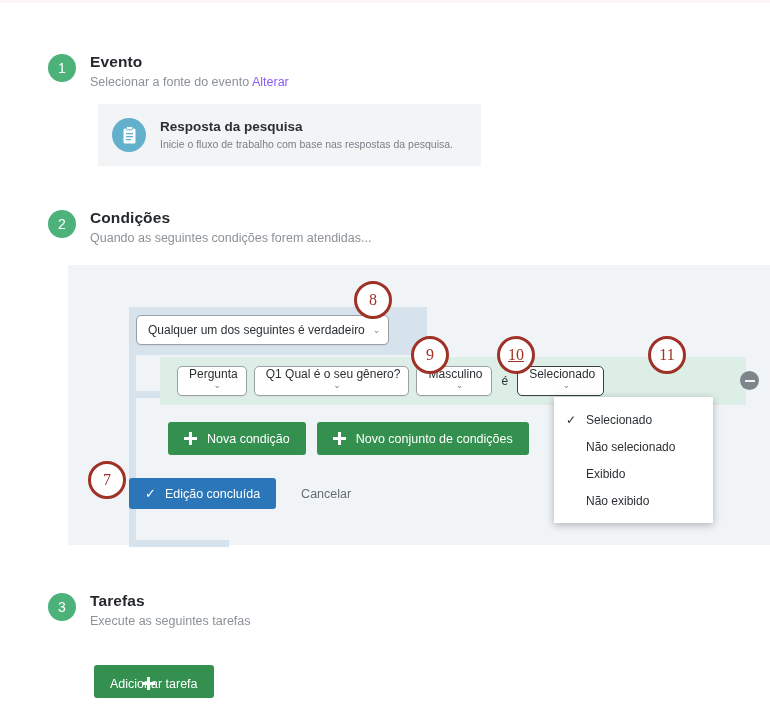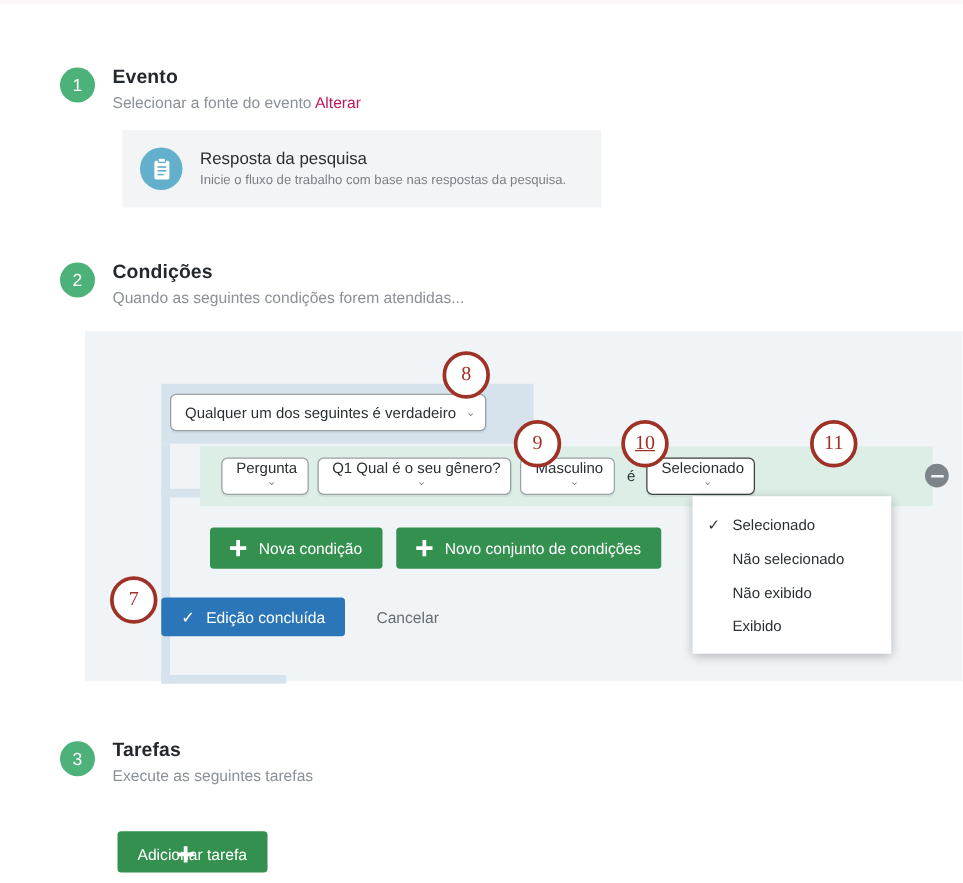--- a/index.html
+++ b/index.html
@@ -19,35 +19,35 @@
   .step-circle {
     width:28px; height:28px; border-radius:50%;
     background:#4cb27a; color:#fff;
     font-size:14px; font-weight:400;
     display:flex; align-items:center; justify-content:center;
     flex:0 0 28px; margin-top:2px;
   }
   .step-text { margin-left:14px; }
   .step-title { font-size:15.5px; font-weight:bold; color:#25292d; line-height:19px; letter-spacing:.1px; }
   .step-sub { font-size:12.5px; color:#8b9197; line-height:18px; margin-top:2px; }
-  .step-sub a { color:#be185d; text-decoration:none; }
+  .step-sub a { color:#8b5cf6; text-decoration:none; }
 
   
   .event-card {
     position:absolute; left:98px; top:104px; width:383px; height:62px;
     background:#f2f4f6; display:flex; align-items:center; padding:0 14px;
   }
   .event-icon {
     width:34px; height:34px; border-radius:50%;
     background:#63b0cd; flex:0 0 34px;
     display:flex; align-items:center; justify-content:center;
   }
   .event-icon svg { display:block; }
   .event-meta { margin-left:14px; }
-  .event-title { font-size:13.5px; font-weight:normal; color:#2b3034; line-height:17px; }
+  .event-title { font-size:13.5px; font-weight:bold; color:#2b3034; line-height:17px; }
   .event-desc { font-size:10.5px; color:#7a8188; line-height:15px; margin-top:2px; }
 
   
   .cond-panel {
     position:absolute; left:68px; top:265px; width:702px; height:280px;
     background:#f1f4f7;
   }
   .group-band {
     position:absolute; left:61px; top:42px; width:298px; height:48px;
     background:#d7e3ec;
@@ -237,24 +237,24 @@
 
 <div class="menu">
   <div class="menu-item">
     <span class="tick">✓</span>
     <span>Selecionado</span>
   </div>
   <div class="menu-item">
     <span>Não selecionado</span>
   </div>
   <div class="menu-item">
+    <span>Exibido</span>
+  </div>
+  <div class="menu-item">
     <span>Não exibido</span>
-  </div>
-  <div class="menu-item">
-    <span>Exibido</span>
   </div>
 </div>
 
 <div class="step" style="left:48px; top:591px;">
   <div class="step-circle">3</div>
   <div class="step-text">
     <div class="step-title">Tarefas</div>
     <div class="step-sub">Execute as seguintes tarefas</div>
   </div>
 </div>

